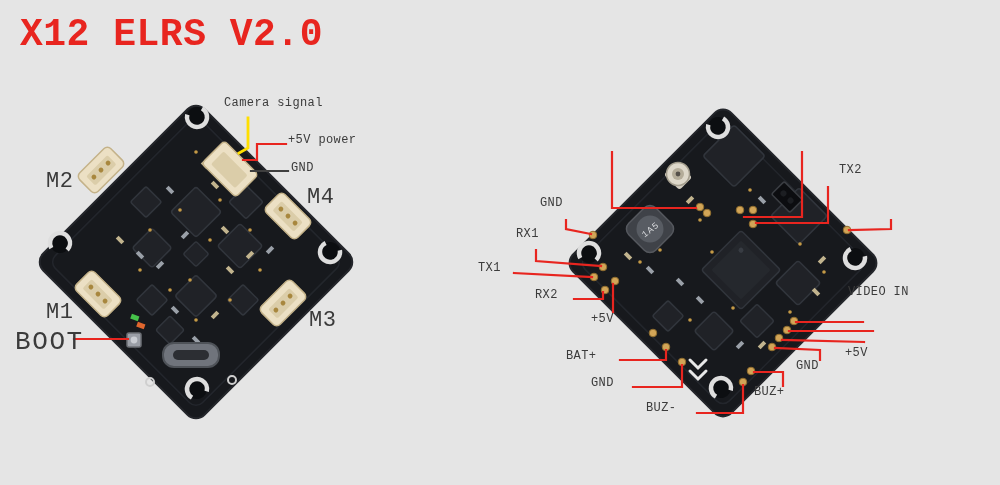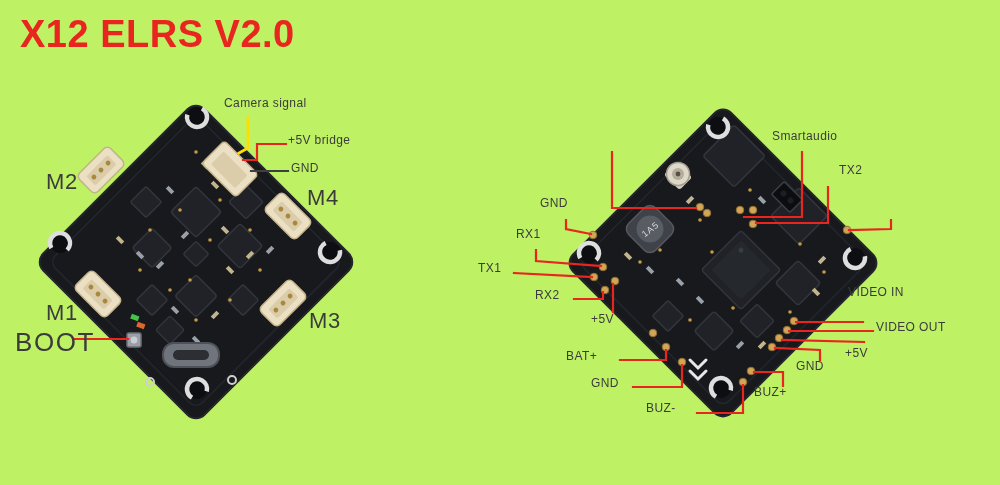--- a/index.html
+++ b/index.html
@@ -1,17 +1,17 @@
 <!DOCTYPE html>
 <html style="--accent-red: #e8251f; --leader-yellow: #ffdf00; --leader-dark: #3f3f3f; --pcb-dark: #17191d; --pad-gold: #d2a557; --connector-cream: #ece0c4;"><head>
 <meta charset="utf-8">
 <style>
   html,body{margin:0;padding:0;background:#ffffff;}
-  .stage{position:relative;width:1000px;height:485px;background:#bef264;overflow:hidden;
-         font-family:Liberation Sans, sans-serif;}
+  .stage{position:relative;width:1000px;height:485px;background:#e5e5e5;overflow:hidden;
+         font-family:Liberation Mono, monospace;}
   .title{position:absolute;left:20px;top:13px;margin:0;font-size:38px;font-weight:700;
          letter-spacing:.5px;color:var(--accent-red,#e8251f);}
   .art{position:absolute;left:0;top:0;}
   .lbl{position:absolute;font-size:12px;letter-spacing:.4px;color:#3b3b3b;
        white-space:nowrap;line-height:1.05;}
   .lbl-m{font-size:22px;letter-spacing:.6px;}
   .lbl-boot{font-size:26px;letter-spacing:1.6px;}
   .ln{fill:none;stroke:var(--accent-red,#e8251f);stroke-width:2.2;stroke-linecap:square;}
   .ln-y{stroke:var(--leader-yellow,#ffdf00);stroke-width:2.8;}
   .ln-d{stroke:var(--leader-dark,#3f3f3f);}
@@ -262,37 +262,35 @@
       <polyline class="ln" points="873,331 789,331"></polyline>
       <polyline class="ln" points="864,342 782,340"></polyline>
       <polyline class="ln" points="820,360 820,350 775,348"></polyline>
       <polyline class="ln" points="802,152 802,217 744,217"></polyline>
       <polyline class="ln" points="828,187 828,223 756,223"></polyline>
       <polyline class="ln" points="891,220 891,229 849,230"></polyline>
     </g>
   </svg>
 
   <div class="lbl" style="left:224px;top:97px">Camera signal</div>
-  <div class="lbl" style="left:288px;top:134px">+5V bridge</div>
+  <div class="lbl" style="left:288px;top:134px">+5V power</div>
   <div class="lbl" style="left:291px;top:162px">GND</div>
   <div class="lbl lbl-m" style="left:46px;top:170px">M2</div>
   <div class="lbl lbl-m" style="left:307px;top:186px">M4</div>
   <div class="lbl lbl-m" style="left:46px;top:301px">M1</div>
   <div class="lbl lbl-m" style="left:309px;top:309px">M3</div>
   <div class="lbl lbl-boot" style="left:15px;top:329px">BOOT</div>
 
-  <div class="lbl" style="left:772px;top:130px">Smartaudio</div>
   <div class="lbl" style="left:839px;top:164px">TX2</div>
   <div class="lbl" style="left:540px;top:197px">GND</div>
   <div class="lbl" style="left:516px;top:228px">RX1</div>
   <div class="lbl" style="left:478px;top:262px">TX1</div>
   <div class="lbl" style="left:535px;top:289px">RX2</div>
   <div class="lbl" style="left:591px;top:313px">+5V</div>
   <div class="lbl" style="left:566px;top:350px">BAT+</div>
   <div class="lbl" style="left:591px;top:377px">GND</div>
   <div class="lbl" style="left:646px;top:402px">BUZ-</div>
   <div class="lbl" style="left:754px;top:386px">BUZ+</div>
   <div class="lbl" style="left:848px;top:286px">VIDEO IN</div>
-  <div class="lbl" style="left:876px;top:321px">VIDEO OUT</div>
   <div class="lbl" style="left:845px;top:347px">+5V</div>
   <div class="lbl" style="left:796px;top:360px">GND</div>
 
 </div>
 
 </body></html>

